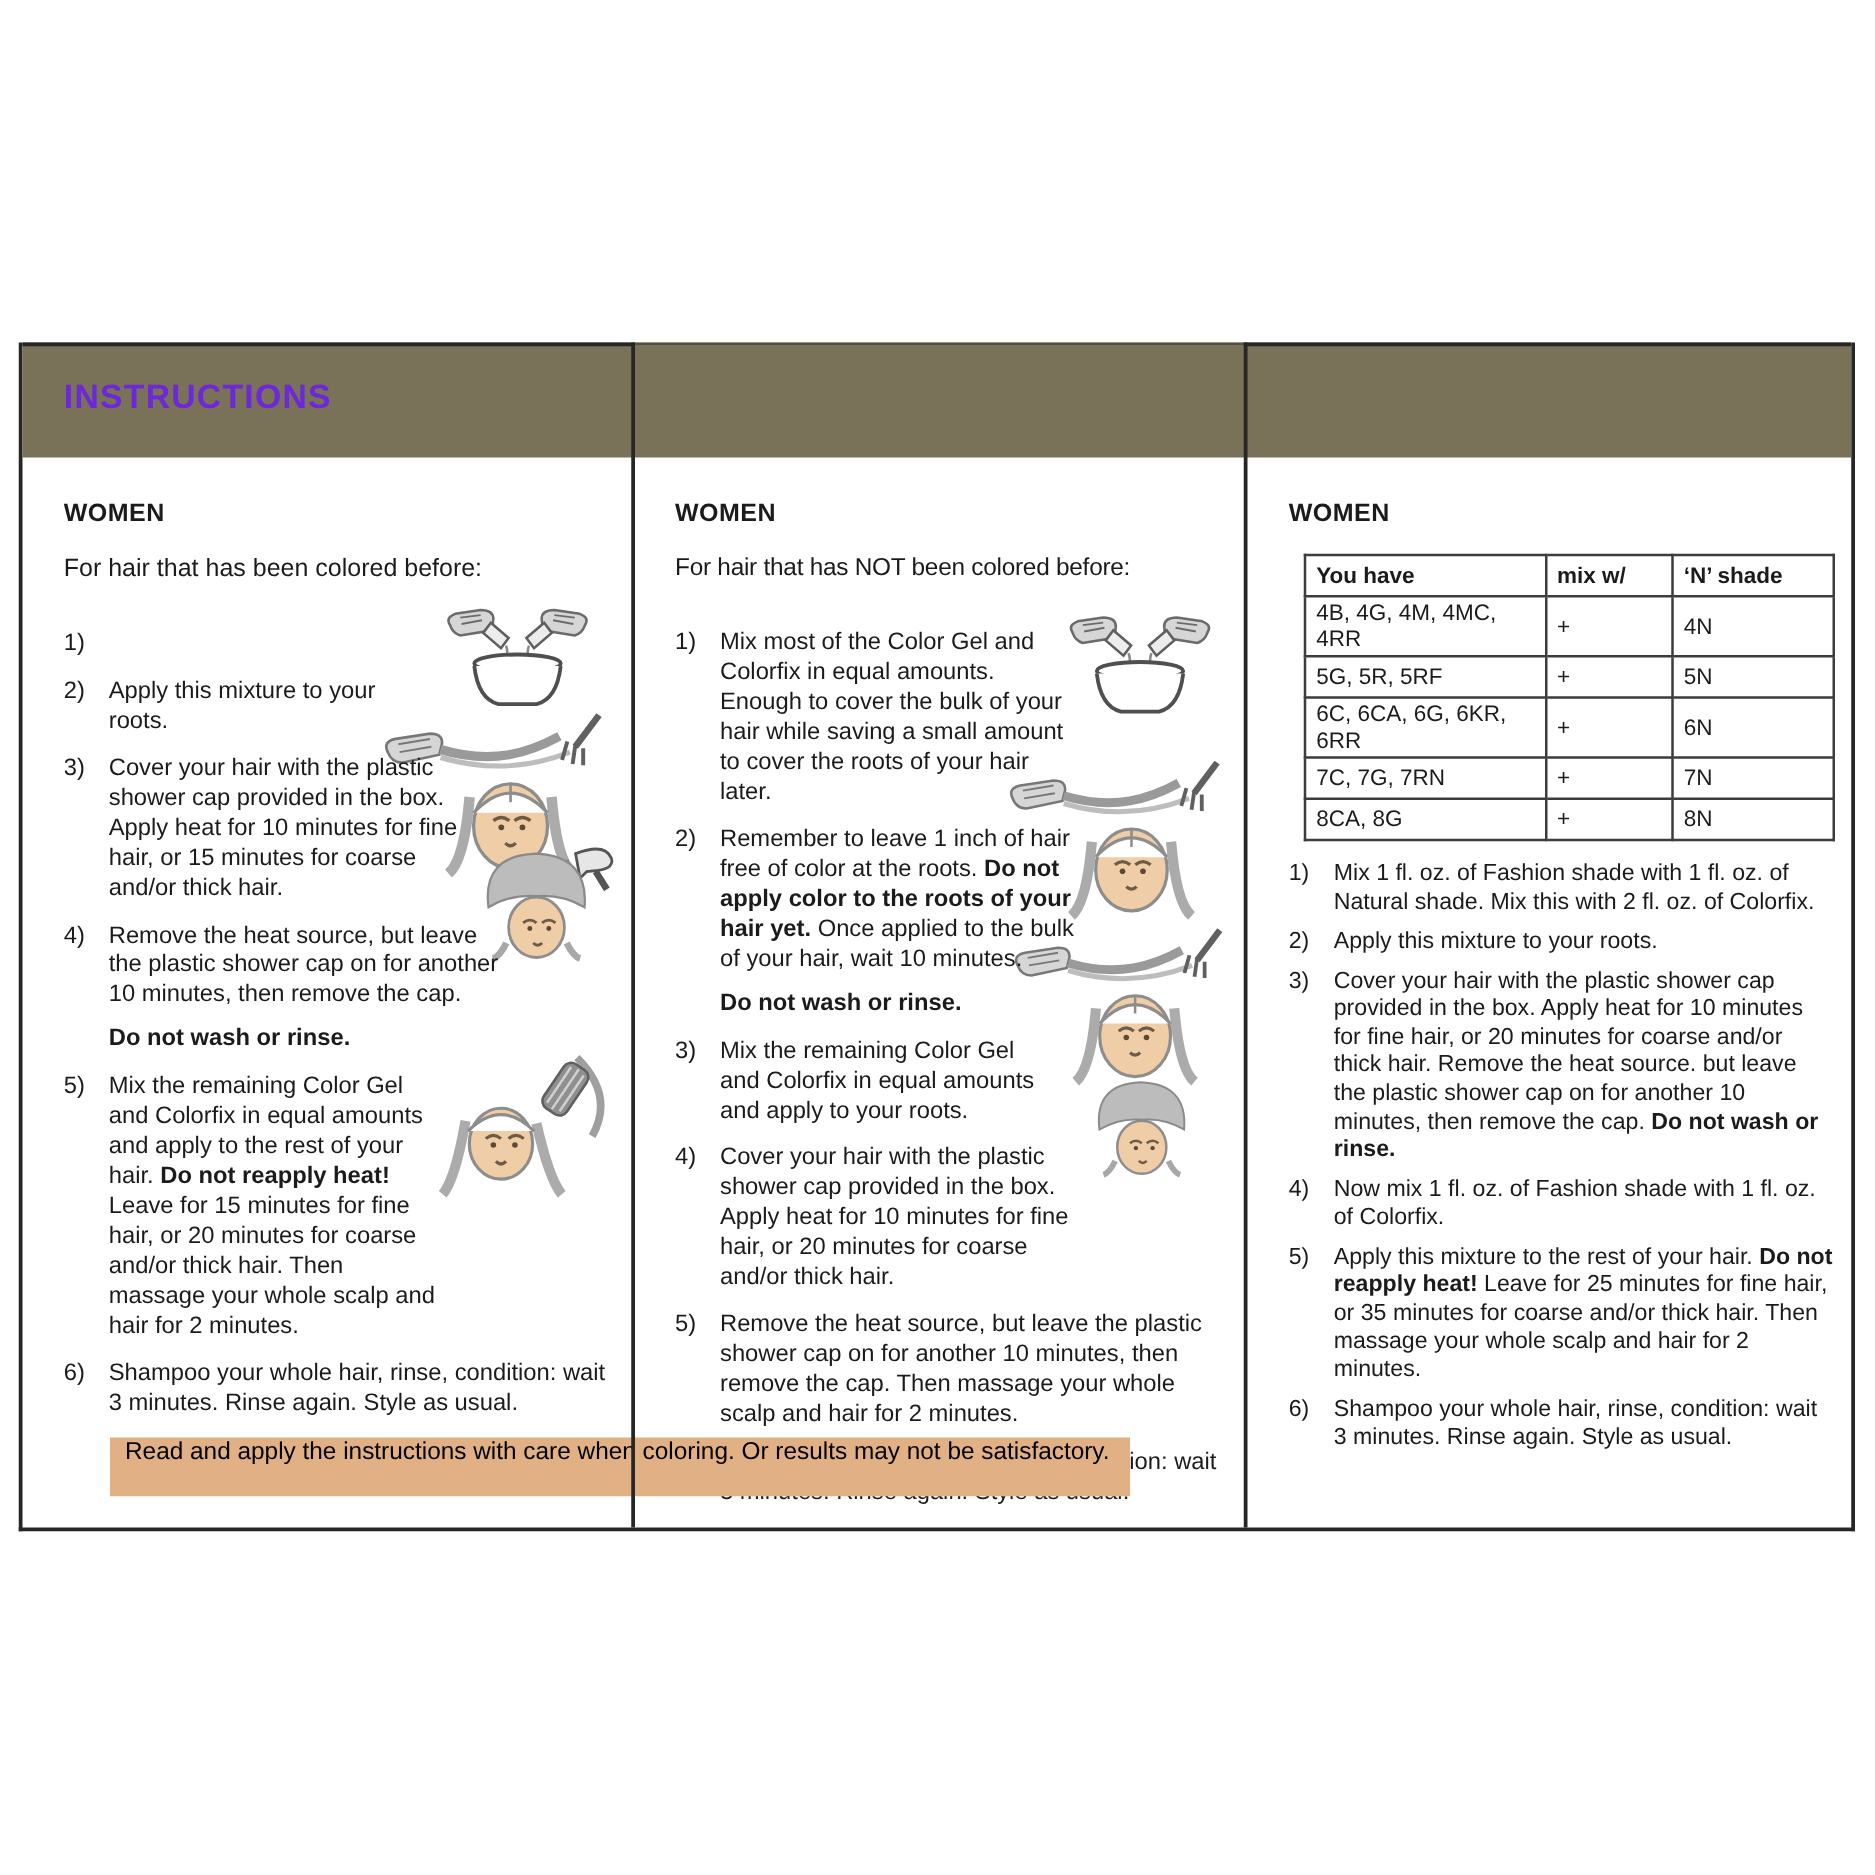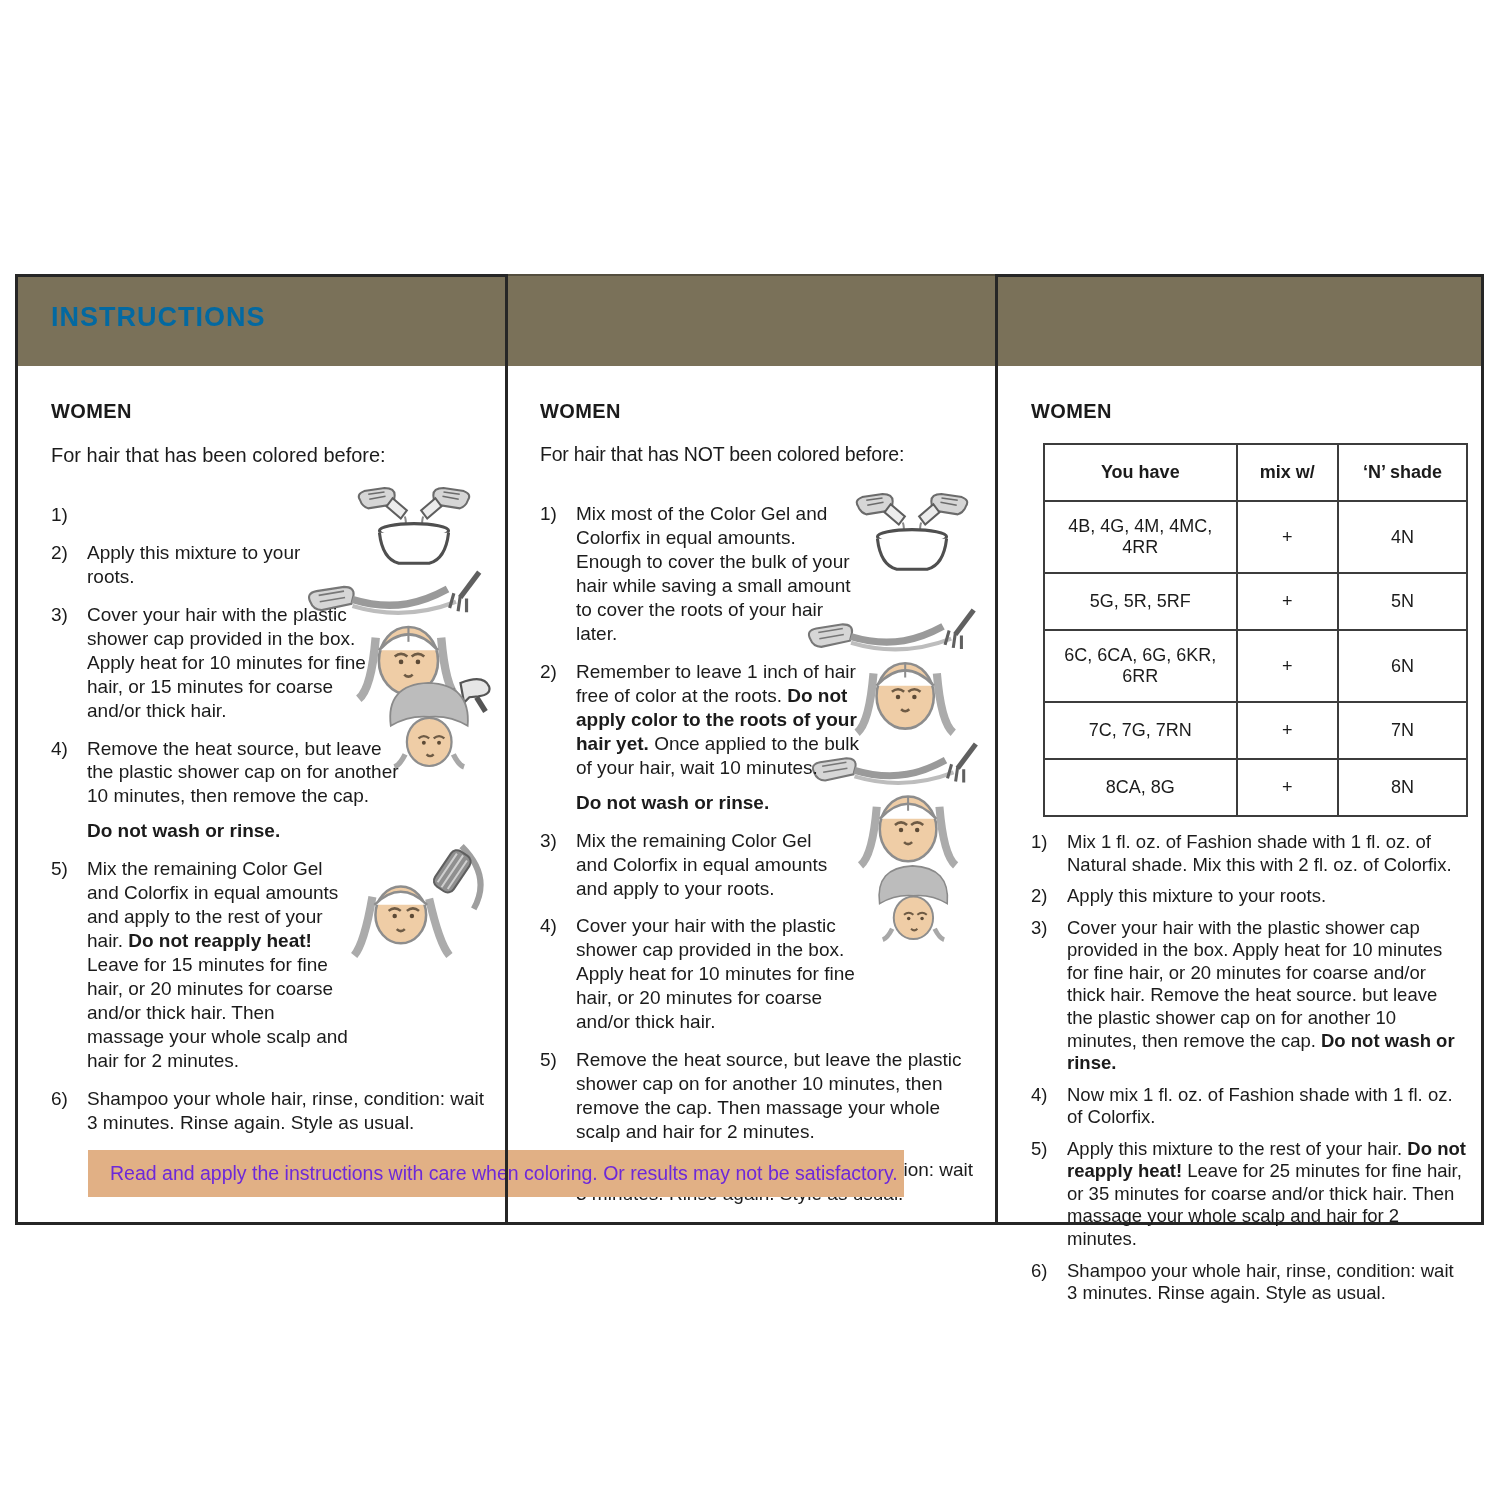--- a/index.html
+++ b/index.html
@@ -13,21 +13,21 @@
   }
   .band{position:absolute;left:0;top:0;right:0;height:92px;background:#7a7159;z-index:0;}
   .tseg{position:absolute;top:0;height:3px;background:#262626;z-index:4;}
   .tseg1{left:0;width:490px;}
   .tseg3{left:977px;right:0;}
   .tsegmid{position:absolute;top:0;left:490px;width:487px;height:2px;background:rgba(38,36,28,.45);z-index:4;}
   .vline{position:absolute;top:0;bottom:0;width:3px;background:#262626;z-index:5;}
   .v1{left:487px;} .v2{left:977px;}
   .band-title{
     position:absolute;left:33px;top:28px;z-index:2;
-    font-size:27px;font-weight:bold;color:#0369a1;letter-spacing:1px;
+    font-size:27px;font-weight:bold;color:#6d28d9;letter-spacing:1px;
   }
   .col{position:absolute;top:92px;bottom:0;box-sizing:border-box;z-index:1;}
   .col1{left:0;width:487px;padding:34px 18px 0 33px;}
   .col2{left:490px;width:487px;padding:34px 16px 0 32px;}
   .col3{left:980px;width:486px;padding:34px 16px 0 33px;}
   .women{font-size:20px;font-weight:bold;letter-spacing:.4px;margin:0 0 20px 0;}
   .sub{font-size:20px;font-weight:normal;margin:0 0 36px 0;line-height:1.2;}
   .col2 .sub{font-size:19.5px;letter-spacing:-.2px;}
   .col3 .sub{font-size:19px;letter-spacing:-.3px;margin-bottom:8px;}
   .intro{font-size:19px;line-height:1.28;margin:0 0 8px 0;}
@@ -46,28 +46,28 @@
   .ic-bowl1{left:336px;top:120px;width:120px;}
   .ic-roots1{left:288px;top:204px;width:188px;}
   .ic-cap1{left:346px;top:308px;width:134px;}
   .ic-len1{left:324px;top:476px;width:152px;}
   .ic-bowl2{left:344px;top:126px;width:120px;}
   .ic-roots2a{left:298px;top:242px;width:182px;}
   .ic-roots2b{left:302px;top:376px;width:180px;}
   .ic-cap2{left:348px;top:492px;width:118px;}
   .shade-table{border-collapse:collapse;margin:10px 0 14px 12px;}
   .shade-table th,.shade-table td{
-    border:2px solid #3c3c3c;text-align:center;font-size:18px;padding:14px 8px;height:27px;
+    border:2px solid #3c3c3c;text-align:left;font-size:18px;padding:2px 8px;height:27px;
   }
   .shade-table th{font-weight:bold;}
   .shade-table .c-have{width:186px;} .shade-table .c-mix{width:88px;} .shade-table .c-shade{width:116px;}
   .notice{
     position:absolute;left:70px;top:876px;width:816px;height:47px;box-sizing:border-box;
-    background:#e1b085;display:flex;align-items:center;padding-left:22px;
-    font-size:19.5px;color:#6d28d9;z-index:2;
+    background:#e1b085;display:flex;padding-left:12px;
+    font-size:19.5px;color:#000000;z-index:2;
   }
 </style>
 </head>
 <body>
 
 <div class="page">
   <div class="sheet">
     <div class="band" style="background-color: rgb(122, 113, 89);"></div>
     <div class="tseg tseg1"></div>
     <div class="tsegmid"></div>

